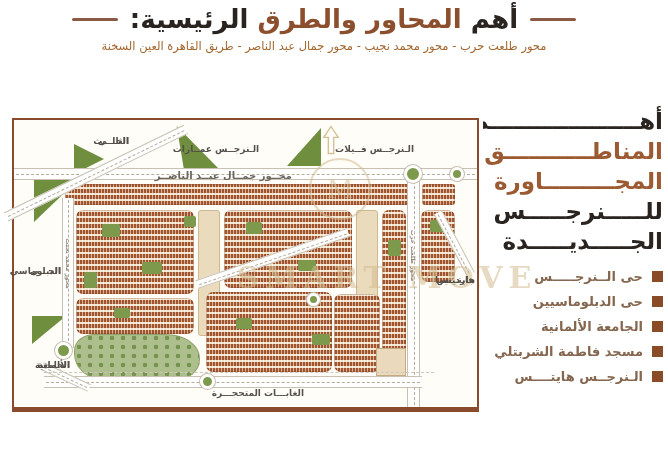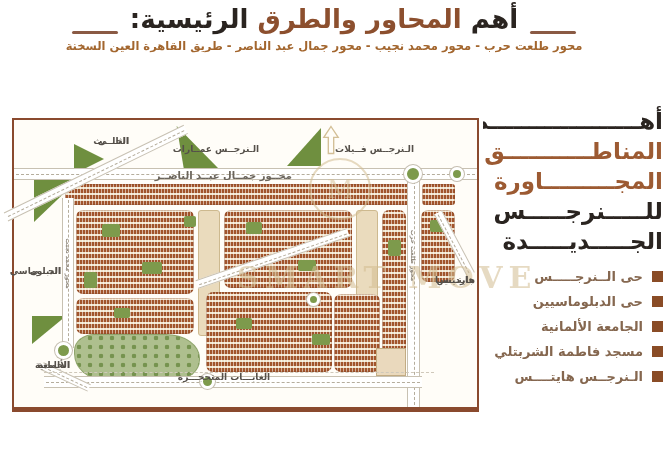--- a/index.html
+++ b/index.html
@@ -1,25 +1,25 @@
 <!DOCTYPE html>
 <html lang="ar"><head>
 <meta charset="utf-8">
 <style>
   html,body{margin:0;padding:0;background:#ffffff;}
   body{font-family:"DejaVu Sans",sans-serif;}
   .page{position:relative;width:668px;height:452px;background:#fff;overflow:hidden;}
 
   
   .header{position:absolute;top:4px;left:0;width:648px;}
-  .title-row{display:flex;direction:rtl;justify-content:center;align-items:flex-end;}
+  .title-row{display:flex;direction:rtl;justify-content:center;align-items:center;}
   .title{font-size:26px;font-weight:bold;color:#2a2420;margin:0;white-space:nowrap;}
   .title .brown{color:#8c4f2e;}
   .dash{width:46px;height:3px;background:#8a5a44;border-radius:2px;margin:0 12px;flex:none;}
-  .subtitle{direction:rtl;text-align:center;font-size:11.5px;font-weight:bold;color:#a3662e;margin-top:5px;}
+  .subtitle{direction:rtl;text-align:center;font-size:11.5px;font-weight:normal;color:#a3662e;margin-top:5px;}
 
   
   .map{position:absolute;left:12px;top:118px;width:463px;height:287px;background:#fffdf8;
        border:2px solid #8a4a2e;border-bottom-width:5px;box-sizing:content-box;}
   .map *{position:absolute;box-sizing:border-box;}
 
   .road{background:#fff;z-index:2;}
   .road.h{border-top:1px solid #c8c1b2;border-bottom:1px solid #c8c1b2;}
   .road.h::after{content:'';position:absolute;left:2px;right:2px;top:50%;height:0;border-top:1px dashed #b5ad9c;}
   .road.v{border-left:1px solid #c8c1b2;border-right:1px solid #c8c1b2;}
@@ -153,21 +153,21 @@
       <div>الدبلوماسي</div>
     </div>
     <div class="mlabel" style="left:411px;top:155px;width:50px;">
       <div>جاردينيــا</div>
       <div>هايتـــس</div>
     </div>
     <div class="mlabel" style="left:4px;top:240px;width:52px;">
       <div>الجامعة</div>
       <div>الألمانية</div>
     </div>
-    <div class="mlabel" style="left:130px;top:252px;width:160px;">الغابـــات المتحجـــرة</div>
+    <div class="mlabel" style="left:130px;top:268px;width:160px;text-align:right;">الغابـــات المتحجـــرة</div>
   </div>
 
   <div class="aside">
     <div class="h-line">أهـــــــــــــــــــم</div>
     <div class="h-line brown">المناطـــــــــــق</div>
     <div class="h-line brown">المجـــــــــاورة</div>
     <div class="h-line">للـــــنرجـــــس</div>
     <div class="h-line">الجـــــديـــــدة</div>
     <ul class="n-list">
       <li>

